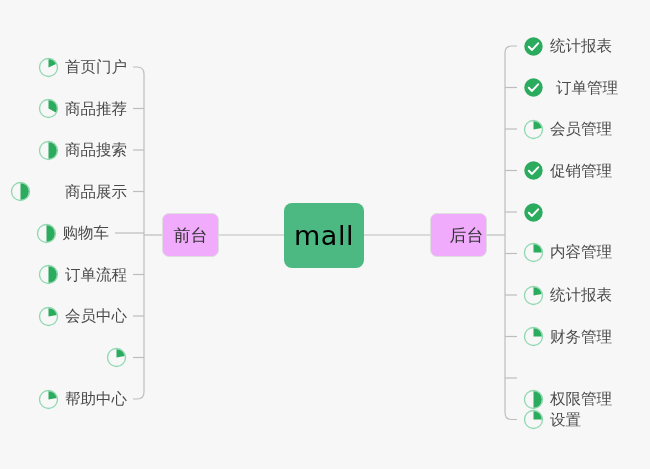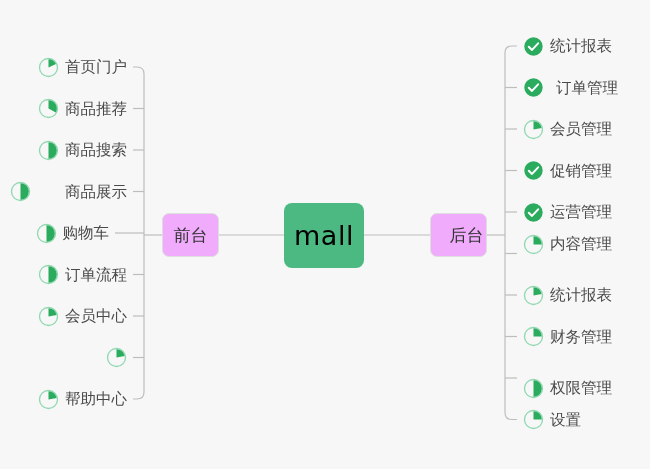--- a/index.html
+++ b/index.html
@@ -224,44 +224,43 @@
           <circle cx="12" cy="12" r="10.5" fill="#2bab5d"></circle>
           <path d="M6.6 12.3 L10.3 15.9 L17.3 8.4" fill="none" stroke="#ffffff" stroke-width="2.3" stroke-linecap="round" stroke-linejoin="round"></path>
         </svg>
         <span class="leaf-label">促销管理</span>
       </div>
       <div class="leaf leaf-right" style="top: 199px; left: 523px;">
         <svg class="leaf-icon" viewBox="0 0 24 24">
           <circle cx="12" cy="12" r="10.5" fill="#2bab5d"></circle>
           <path d="M6.6 12.3 L10.3 15.9 L17.3 8.4" fill="none" stroke="#ffffff" stroke-width="2.3" stroke-linecap="round" stroke-linejoin="round"></path>
         </svg>
-        <span class="leaf-label">运营管理</span>
-      </div>
-      <div class="leaf leaf-right" style="top: 231px; left: 523px;">
+      </div>
+      <div class="leaf leaf-right" style="top: 239px; left: 523px;">
         <svg class="leaf-icon" viewBox="0 0 24 24">
           <circle cx="12" cy="12" r="10.3" fill="none" stroke="#8fd8b0" stroke-width="1.5"></circle>
           <path d="M 12 12 L 12 2.5 A 9.5 9.5 0 0 1 21.5 12 Z" fill="#2bab5d"></path>
         </svg>
         <span class="leaf-label">内容管理</span>
       </div>
       <div class="leaf leaf-right" style="top: 282px; left: 523px;">
         <svg class="leaf-icon" viewBox="0 0 24 24">
           <circle cx="12" cy="12" r="10.3" fill="none" stroke="#8fd8b0" stroke-width="1.5"></circle>
           <path d="M 12 12 L 12 2.5 A 9.5 9.5 0 0 1 21.331728881922544 10.219877511435616 Z" fill="#2bab5d"></path>
         </svg>
         <span class="leaf-label">统计报表</span>
       </div>
       <div class="leaf leaf-right" style="top: 323.5px; left: 523px;">
         <svg class="leaf-icon" viewBox="0 0 24 24">
           <circle cx="12" cy="12" r="10.3" fill="none" stroke="#8fd8b0" stroke-width="1.5"></circle>
           <path d="M 12 12 L 12 2.5 A 9.5 9.5 0 0 1 21.5 12 Z" fill="#2bab5d"></path>
         </svg>
         <span class="leaf-label">财务管理</span>
       </div>
-      <div class="leaf leaf-right" style="top: 375px; left: 523px;">
+      <div class="leaf leaf-right" style="top: 386px; left: 523px;">
         <svg class="leaf-icon" viewBox="0 0 24 24">
           <circle cx="12" cy="12" r="10.3" fill="none" stroke="#8fd8b0" stroke-width="1.5"></circle>
           <path d="M 12 12 L 12 2.5 A 9.5 9.5 0 0 1 12 21.5 Z" fill="#2bab5d"></path>
         </svg>
         <span class="leaf-label">权限管理</span>
       </div>
       <div class="leaf leaf-right" style="top: 406.5px; left: 523px;">
         <svg class="leaf-icon" viewBox="0 0 24 24">
           <circle cx="12" cy="12" r="10.3" fill="none" stroke="#8fd8b0" stroke-width="1.5"></circle>
           <path d="M 12 12 L 12 2.5 A 9.5 9.5 0 0 1 21.5 12 Z" fill="#2bab5d"></path>

